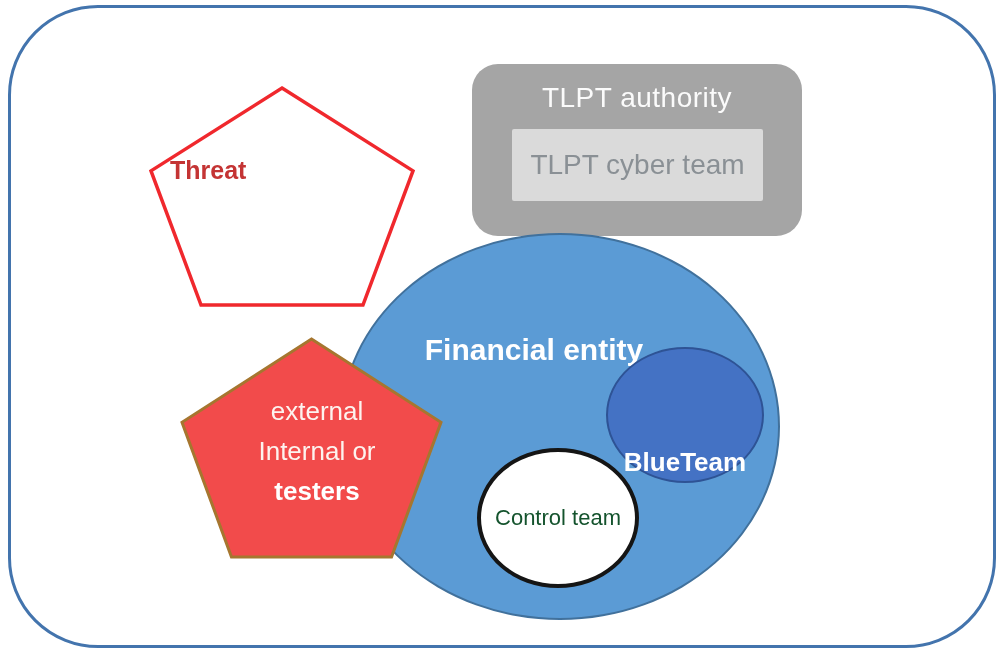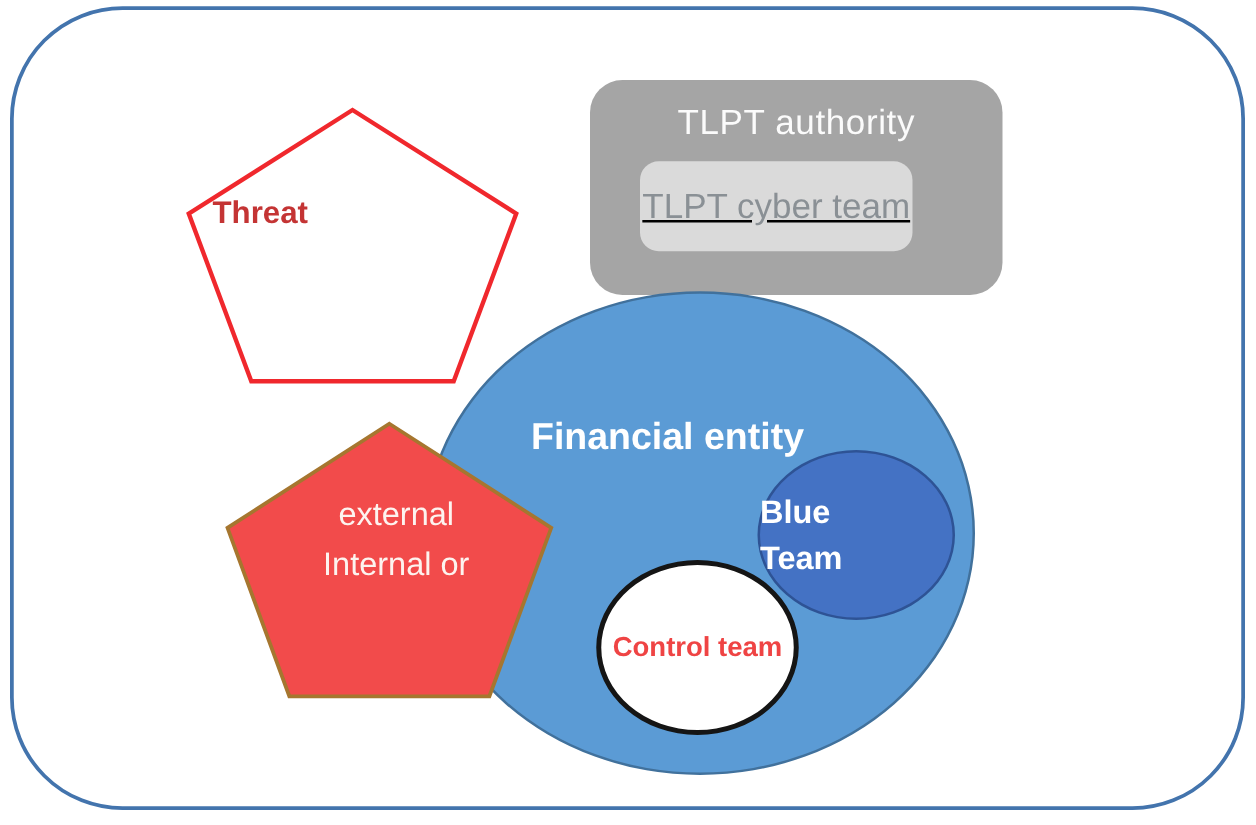--- a/index.html
+++ b/index.html
@@ -36,27 +36,26 @@
     left: 0; top: 18px;
     width: 100%;
     text-align: center;
     font-size: 28px;
     color: #fbfbfb;
     letter-spacing: 0.5px;
   }
   .tlpt-inner {
     position: absolute;
     left: 40px; top: 65px;
-    width: 218px; height: 72px;
+    width: 251px; height: 72px;
     background: #dadada;
-    border-radius: 15px;
+    border-radius: 2px;
     display: flex;
     align-items: center;
     justify-content: center;
-    text-decoration: underline;
   }
   .tlpt-inner-label {
     font-size: 28px;
     color: #8a9095;
   }
 
   
   .fin-ellipse {
     position: absolute;
     left: 340px; top: 233px;
@@ -73,28 +72,28 @@
     color: #ffffff;
     font-weight: bold;
     font-size: 30px;
     line-height: 46px;
     margin-top: 15px;
   }
 
   
   .blue-team {
     position: absolute;
-    left: 606px; top: 360px;
+    left: 606px; top: 347px;
     width: 158px; height: 136px;
     background: #4472c4;
     border: 2px solid #2e5395;
     border-radius: 50%;
     display: flex;
-    flex-direction: column;
-    align-items: flex-start;
+    flex-direction: row;
+    align-items: flex-end;
     justify-content: center;
   }
   .blue-team span {
     display: block;
     color: #ffffff;
     font-weight: bold;
     font-size: 26px;
     line-height: 37px;
     text-align: center;
   }
@@ -107,22 +106,22 @@
     background: #ffffff;
     border: 4px solid #151515;
     border-radius: 50%;
     display: flex;
     flex-direction: column;
     align-items: center;
     justify-content: center;
   }
   .control-team span {
     display: block;
-    color: #ef4444;
-    font-weight: bold;
+    color: #14532d;
+    font-weight: normal;
     font-size: 22px;
     line-height: 28px;
     text-align: center;
   }
 
   
   .pent-svg { position: absolute; overflow: visible; display: block; }
   .threat-pent { left: 151px; top: 88px; width: 262px; height: 217px; }
   .red-pent   { left: 182px; top: 339px; width: 259px; height: 218px; }
 
@@ -186,15 +185,16 @@
   <div class="threat-label">
     <span>Threat</span>
   </div>
 
   <svg class="pent-svg red-pent" viewBox="0 0 100 100" preserveAspectRatio="none">
     <polygon points="50,0 100,38.2 80.9,100 19.1,100 0,38.2" fill="#f24b4b" stroke="#a6762f" stroke-width="3" stroke-linejoin="miter" vector-effect="non-scaling-stroke"></polygon>
   </svg>
   <div class="red-label">
     <span>external</span>
     <span>Internal or</span>
+    <span class="bold-line">testers</span>
   </div>
 
 </div>
 
 </body></html>

